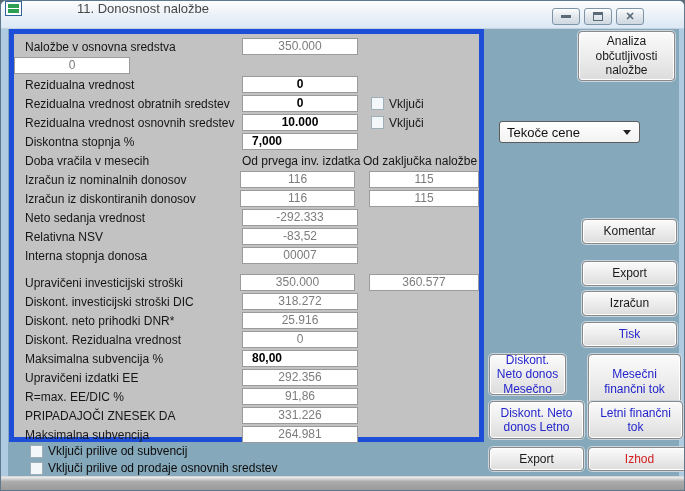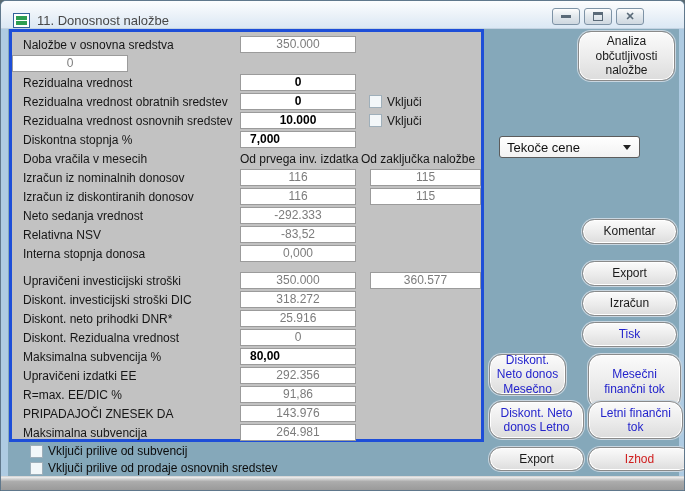--- a/index.html
+++ b/index.html
@@ -14,21 +14,21 @@
     background: #AECBE2;
     border: 1px solid #60788C;
     border-radius: 6px 6px 2px 2px;
     overflow: hidden;
   }
   
   .titlebar {
     position: absolute; top: 0; left: 0; right: 0; height: 28px;
     background: linear-gradient(#FCFDFE, #EAF1F8 55%, #DBE8F4);
     border-bottom: 1px solid #C3D3E2;
-    display: flex; align-items: flex-end; padding-left: 12px;
+    display: flex; align-items: flex-start; padding-left: 4px; gap: 48px;
   }
   .title-icon {
     width: 17px; height: 15px;
     background: #fff; border: 1px solid #33639A;
     display: flex; flex-direction: column; justify-content: space-evenly;
     padding: 1px 2px;
   }
   .title-icon i { display: block; height: 2px; background: #2E9E52; }
   .title-text { margin-left: 7px; font-size: 13px; color: #474747; }
   .win-controls { position: absolute; top: 7px; right: 40px; display: flex; gap: 4px; }
@@ -50,21 +50,21 @@
   .bottom-frame {
     position: absolute; left: 0; right: 0; bottom: 0; height: 14px;
     border-top: 1px solid #D8D8D8;
     background: linear-gradient(#F0F0F0, #ACACAC 35%, #9A9A9A);
   }
   
   .panel {
     position: absolute; left: 1px; top: 0;
     width: 475px; height: 413px;
     background: #C2C2C2;
-    border: 3px solid #1d4ed8;
+    border: 5px solid #1d4ed8;
     padding-top: 3px;
   }
   .prow { display: flex; align-items: center; height: 19px; }
   .prow.gap { margin-top: 8px; }
   .plabel {
     width: 228px; padding-left: 11px;
     font-size: 12px; color: #161616; white-space: nowrap;
   }
   .pfield {
     width: 116px; height: 17px;
@@ -80,21 +80,21 @@
   .cbox { width: 13px; height: 13px; background: #F3F7F9; border: 1px solid #9FAFBA; }
   .clabel { margin-left: 5px; font-size: 12px; color: #161616; }
   .colhead { width: 116px; text-align: center; font-size: 12px; color: #161616; white-space: nowrap; }
   .colhead2 { width: 111px; margin-left: 5px; }
   
   .bottom-check { position: absolute; left: 22px; display: flex; align-items: center; }
   .bottom-check .clabel { color: #0B0B0B; }
   
   .btn {
     position: absolute;
-    border: 1px solid #8A8A8A; border-radius: 13px;
+    border: 1px solid #8A8A8A; border-radius: 4px;
     background: linear-gradient(#FBFBFB, #EBEBEB 55%, #DCDCDC);
     box-shadow: inset 0 0 0 1px #FFFFFF, 0 0 0 1px #C9D6E0;
     display: flex; align-items: center; justify-content: center;
     text-align: center; font-size: 12px; line-height: 1.2;
     color: #1A1A1A; padding: 1px 3px; cursor: default;
   }
   .btn.blue { color: #2424CC; }
   .btn.red  { color: #D02020; }
   .btn-analiza { left: 570px; top: 2px;  width: 97px; height: 50px; }
   .btn-komentar{ left: 574px; top: 190px; width: 95px; height: 25px; }
@@ -105,21 +105,21 @@
   .btn-mesecni-tok     { left: 580px; top: 325px; width: 93px; height: 55px; }
   .btn-diskont-letno   { left: 481px; top: 372px; width: 95px; height: 38px; }
   .btn-letni-tok       { left: 580px; top: 372px; width: 95px; height: 38px; }
   .btn-export-bottom   { left: 481px; top: 418px; width: 95px; height: 24px; }
   .btn-izhod           { left: 580px; top: 418px; width: 103px; height: 24px; }
   .combo {
     position: absolute; left: 491px; top: 92px; width: 141px; height: 22px;
     background: linear-gradient(#FFFFFF, #F2F2F2);
     border: 1px solid #5C5C5C; border-radius: 3px;
     display: flex; align-items: center; padding-left: 7px;
-    font-size: 13px; color: #111; margin-top: 15px;
+    font-size: 13px; color: #111;
   }
   .combo-arrow {
     margin-left: auto; margin-right: 8px;
     width: 0; height: 0;
     border-left: 4px solid transparent; border-right: 4px solid transparent;
     border-top: 5px solid #222;
   }
 </style>
 </head>
 <body>
@@ -202,21 +202,21 @@
       <div class="prow">
         <span class="plabel">Neto sedanja vrednost</span>
         <span class="pfield gray">-292.333</span>
       </div>
       <div class="prow">
         <span class="plabel">Relativna NSV</span>
         <span class="pfield gray">-83,52</span>
       </div>
       <div class="prow">
         <span class="plabel">Interna stopnja donosa</span>
-        <span class="pfield gray">0,000</span>
+        <span class="pfield gray">00007</span>
       </div>
 
       <div class="prow gap">
         <span class="plabel">Upravičeni investicijski stroški</span>
         <span class="pfield gray">350.000</span>
         <span class="pfield pfield2 gray">360.577</span>
       </div>
       <div class="prow">
         <span class="plabel">Diskont. investicijski stroški DIC</span>
         <span class="pfield gray">318.272</span>
@@ -236,21 +236,21 @@
       <div class="prow">
         <span class="plabel">Upravičeni izdatki EE</span>
         <span class="pfield gray">292.356</span>
       </div>
       <div class="prow">
         <span class="plabel">R=max. EE/DIC %</span>
         <span class="pfield gray">91,86</span>
       </div>
       <div class="prow">
         <span class="plabel">PRIPADAJOČI ZNESEK DA</span>
-        <span class="pfield gray">143.976</span>
+        <span class="pfield gray">331.226</span>
       </div>
       <div class="prow">
         <span class="plabel">Maksimalna subvencija</span>
         <span class="pfield gray">264.981</span>
       </div>
 
     </div>
 
     <div class="bottom-check" style="top:415px;align-items:center;">
       <span class="cbox"></span>

